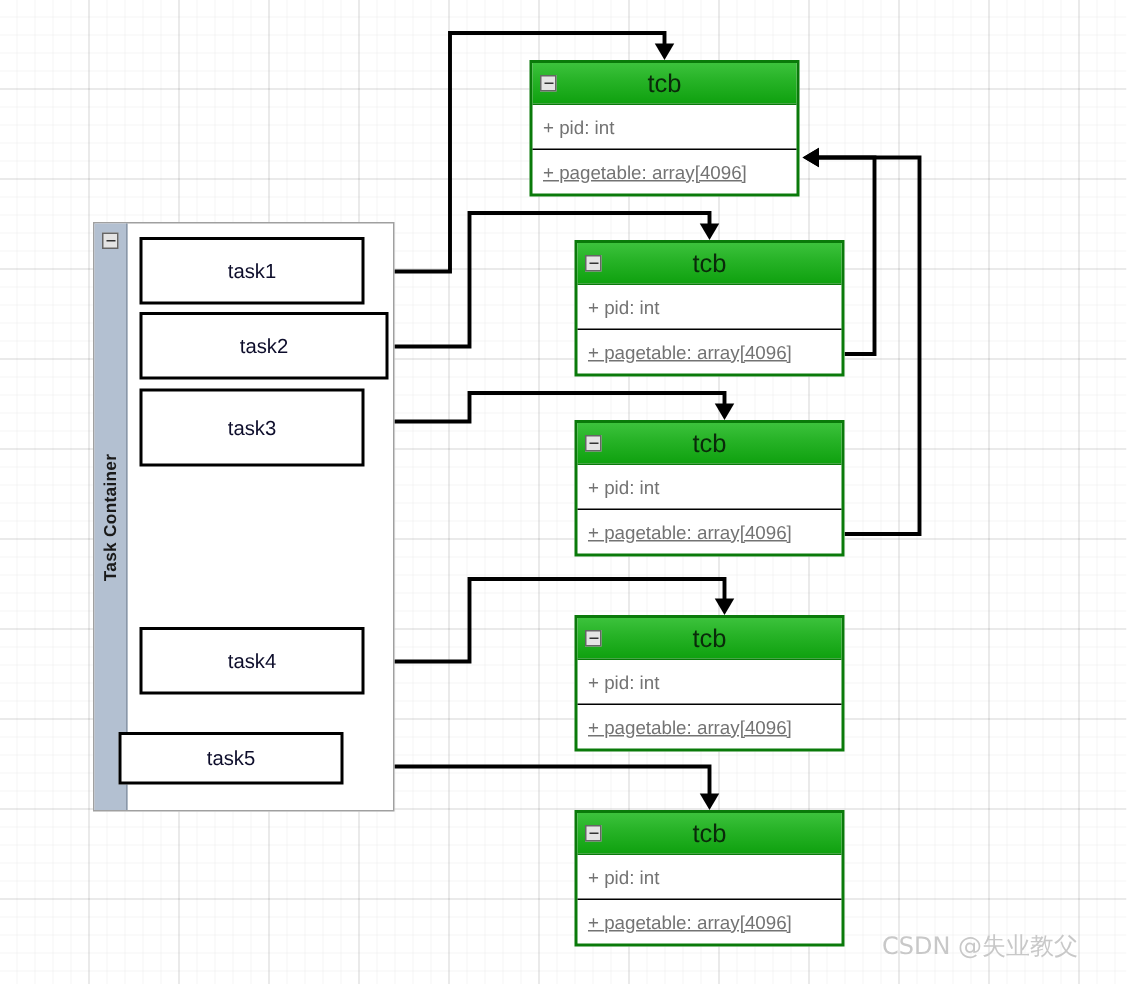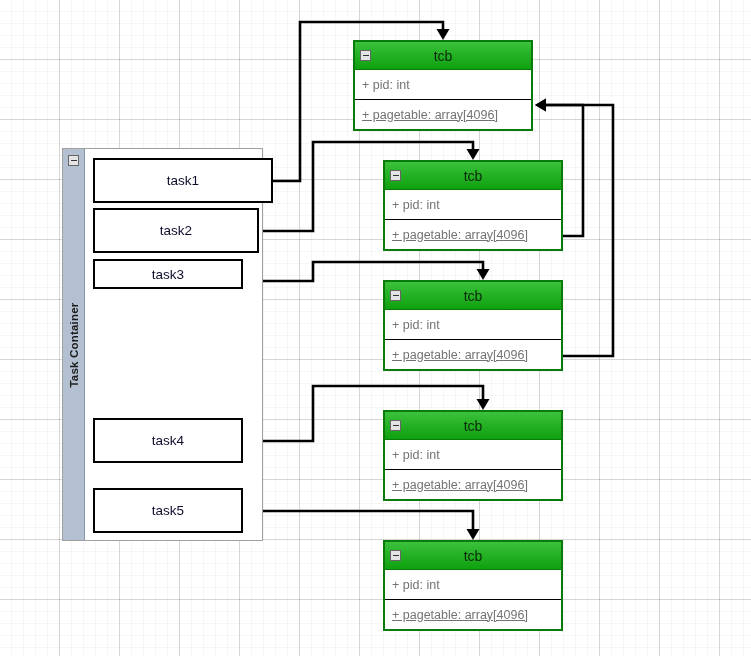--- a/index.html
+++ b/index.html
@@ -100,21 +100,21 @@
     position: relative;
     height: 27px;
     flex: none;
     background: linear-gradient(to bottom, #3cc23c 0%, #27b327 42%, #0fa10f 100%);
     border-bottom: 1px solid #0a7a0a;
     display: flex;
     align-items: center;
     justify-content: center;
   }
   .tcb-title {
-    font-size: 14px;
+    font-size: 17px;
     color: #0a2a0a;
     text-align: right;
   }
   .tcb-header .collapse-icon {
     left: 5px;
     top: 50%;
     margin-top: -5.5px;
   }
   .tcb-row {
     flex: 1;
@@ -176,33 +176,33 @@
     </svg>
 
   <div class="container-box" id="container-box" style="left: 62px; top: 148px; width: 201px; height: 393px;">
     <div class="container-bar" id="container-bar" style="left: 0px; top: 0px; width: 22px; height: 100%;">
       <span class="collapse-icon" style="left:5px; top:6px;"></span>
       <span class="container-bar-label">Task Container</span>
     </div>
   </div>
 
   <div id="nodes-layer">
-      <div class="task-box" style="left: 93px; top: 158px; width: 180px; height: 45px;">
+      <div class="task-box" style="left: 93px; top: 158px; width: 150px; height: 45px;">
         <span>task1</span>
       </div>
       <div class="task-box" style="left: 93px; top: 208px; width: 166px; height: 45px;">
         <span>task2</span>
       </div>
-      <div class="task-box" style="left: 93px; top: 259px; width: 150px; height: 30px;">
+      <div class="task-box" style="left: 93px; top: 259px; width: 150px; height: 52px;">
         <span>task3</span>
       </div>
       <div class="task-box" style="left: 93px; top: 418px; width: 150px; height: 45px;">
         <span>task4</span>
       </div>
-      <div class="task-box" style="left: 93px; top: 488px; width: 150px; height: 45px; text-align: right;">
+      <div class="task-box" style="left: 79px; top: 488px; width: 150px; height: 35px; text-align: right;">
         <span>task5</span>
       </div>
       <div class="tcb" style="left: 353px; top: 40px;">
         <div class="tcb-header">
           <span class="collapse-icon"></span>
           <span class="tcb-title">tcb</span>
         </div>
         <div class="tcb-row">+ pid: int</div>
         <div class="tcb-row divider">+ pagetable: array[4096]</div>
       </div>
@@ -233,14 +233,15 @@
       <div class="tcb" style="left: 383px; top: 540px;">
         <div class="tcb-header">
           <span class="collapse-icon"></span>
           <span class="tcb-title">tcb</span>
         </div>
         <div class="tcb-row">+ pid: int</div>
         <div class="tcb-row divider">+ pagetable: array[4096]</div>
       </div>
     </div>
 
+  <div class="watermark" id="watermark" style="left: 588px; top: 621px;">CSDN @失业教父</div>
 
 </div>
 
 </body></html>

